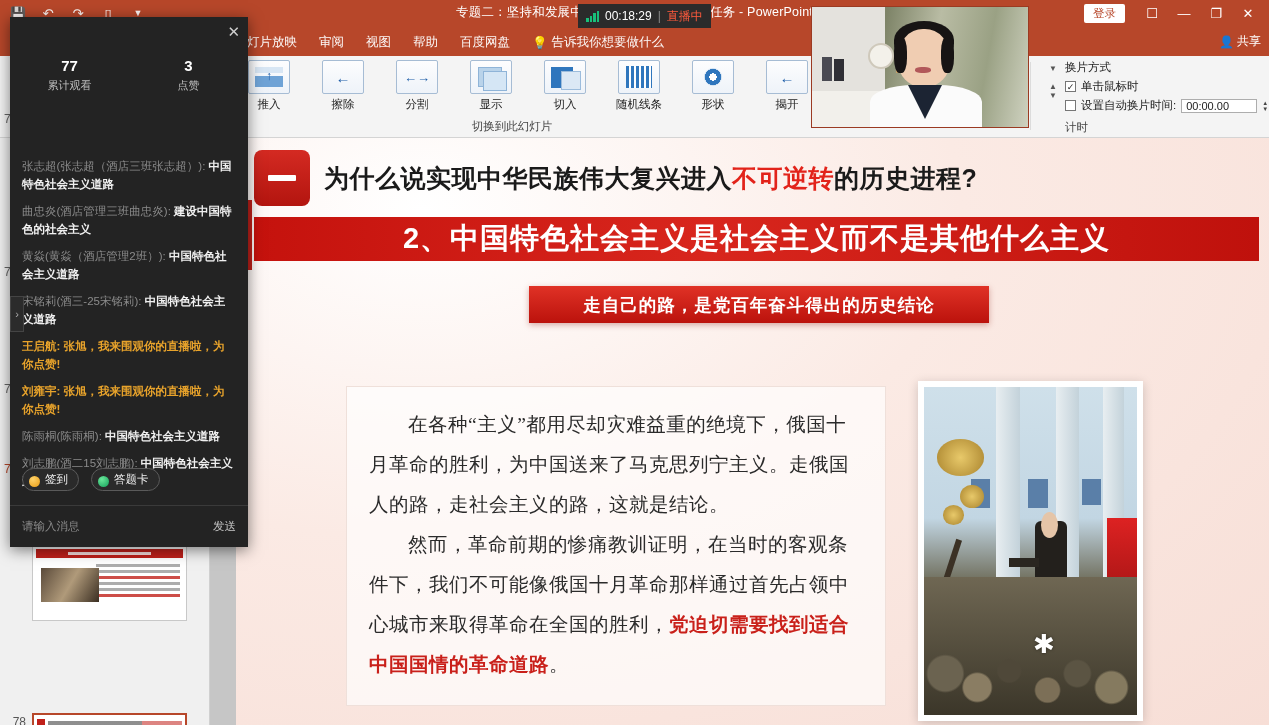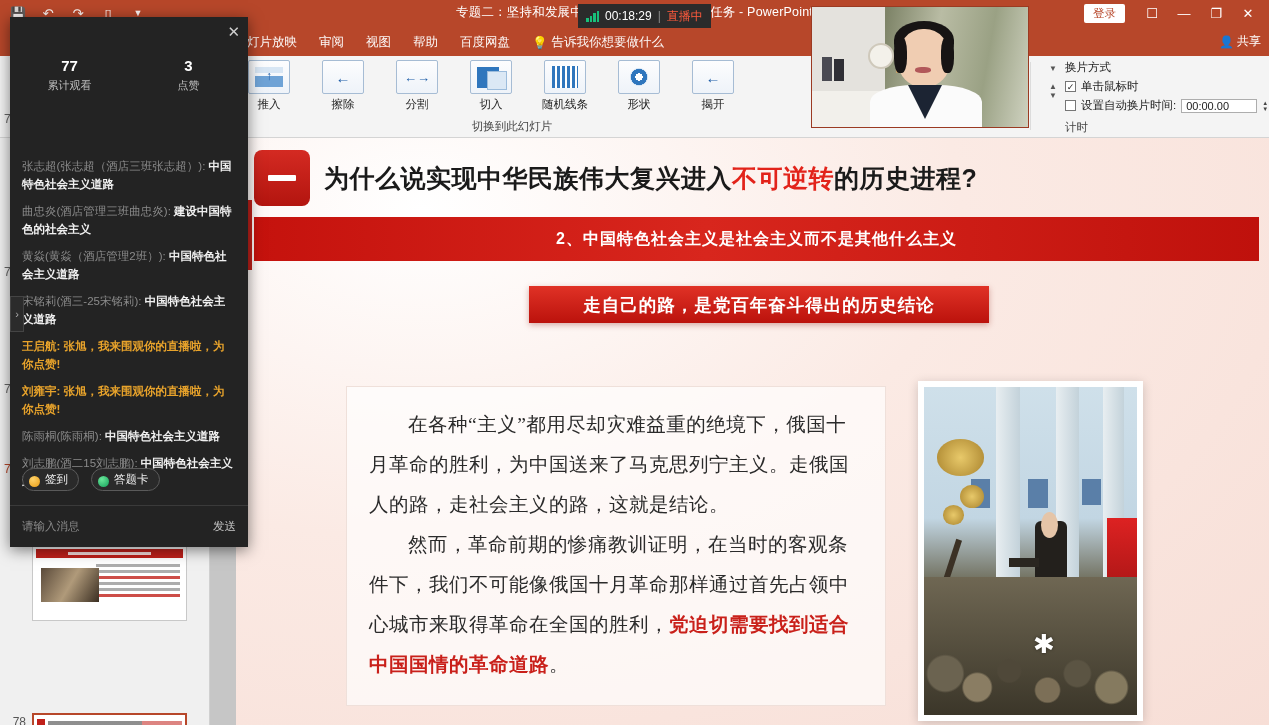--- a/index.html
+++ b/index.html
@@ -116,21 +116,21 @@
     display: flex; align-items: center; justify-content: center;
   }
   .title-badge span { display: block; width: 28px; height: 6px; background: #fff; border-radius: 1px; }
   .slide-title { font-size: 25px; font-weight: bold; color: #1a1a1a; letter-spacing: .5px; }
   .slide-title em { font-style: normal; color: #e2231a; }
   .subtitle-band {
     position: absolute; left: 18px; top: 79px; right: 10px; height: 44px;
     background: linear-gradient(90deg,#c5120d,#d8261d 45%, #bf110c);
     display: flex; align-items: center; justify-content: center;
   }
-  .subtitle-band span { color: #fff; font-size: 16px; font-weight: bold; letter-spacing: 1px; }
+  .subtitle-band span { color: #fff; font-size: 29px; font-weight: bold; letter-spacing: 1px; }
   .quote-pill {
     position: absolute; left: 293px; top: 148px; width: 460px; height: 37px;
     background: linear-gradient(180deg,#e03226,#bb120c);
     box-shadow: 0 2px 6px rgba(140,30,20,.35);
     display: flex; align-items: center; justify-content: center;
   }
   .quote-pill span { color: #fff; font-size: 17.5px; font-weight: bold; letter-spacing: 1px; }
 
   .body-card {
     position: absolute; left: 110px; top: 248px; width: 540px; min-height: 320px;
@@ -306,20 +306,27 @@
         <div class="gal-label">擦除</div>
       </div>
       <div class="gal-item">
         <div class="gal-thumb">
           <span style="color:#1f5ea8;font-size:13px">←→</span>
         </div>
         <div class="gal-label">分割</div>
       </div>
       <div class="gal-item">
         <div class="gal-thumb">
+          <div style="position:absolute;left:7px;top:6px;width:24px;height:20px;background:#b9d3ea;border:1px solid #8fb4d8"></div>
+          <div style="position:absolute;left:12px;top:10px;width:24px;height:20px;background:#d5e6f5;border:1px solid #8fb4d8"></div>
+        </div>
+        <div class="gal-label">显示</div>
+      </div>
+      <div class="gal-item">
+        <div class="gal-thumb">
           <div style="position:absolute;left:6px;top:6px;width:22px;height:21px;background:#2f76bd"></div>
           <div style="position:absolute;left:16px;top:10px;width:20px;height:19px;background:#dbe8f5;border:1px solid #9cbcdc"></div>
         </div>
         <div class="gal-label">切入</div>
       </div>
       <div class="gal-item">
         <div class="gal-thumb">
           <div style="width:26px;height:22px;background:repeating-linear-gradient(90deg,#2f76bd 0 3px,#ffffff 3px 5px)"></div>
         </div>
         <div class="gal-label">随机线条</div>

